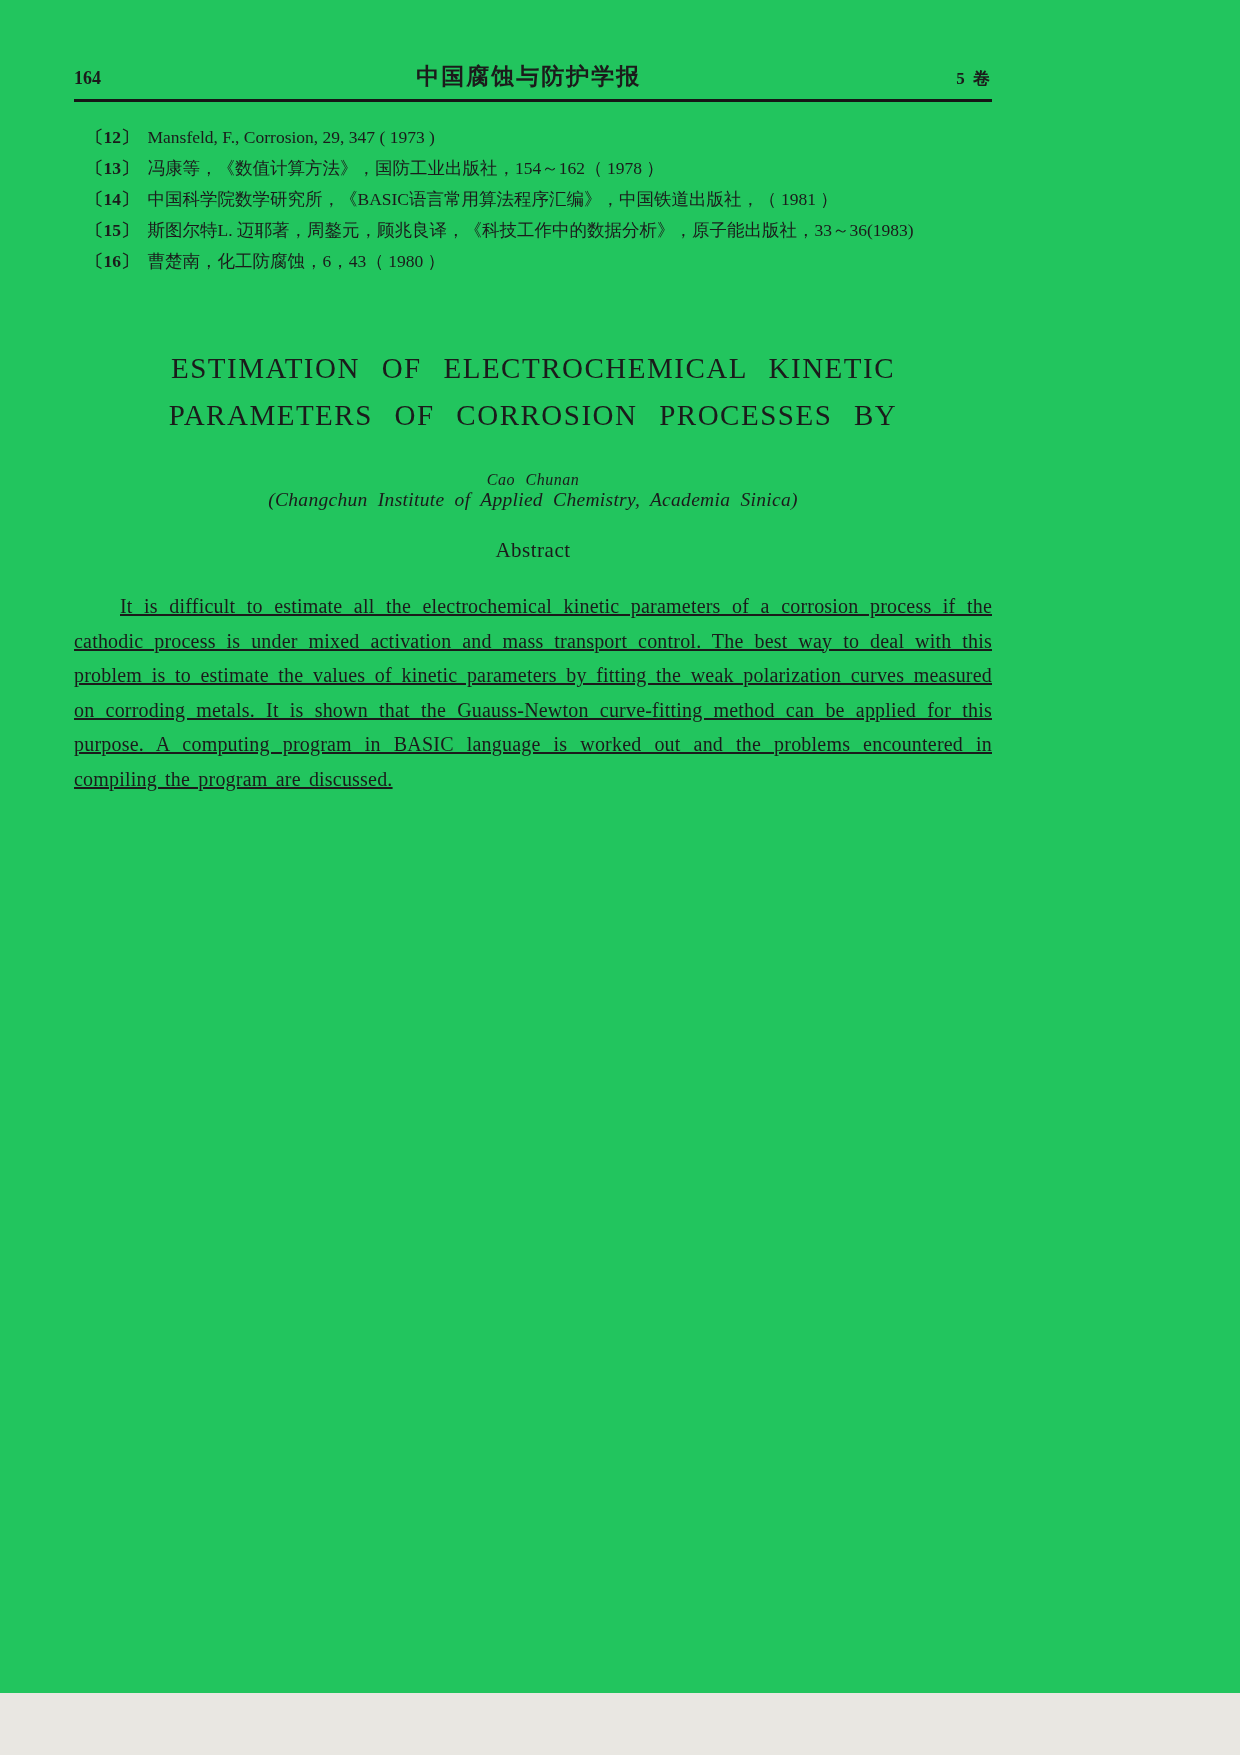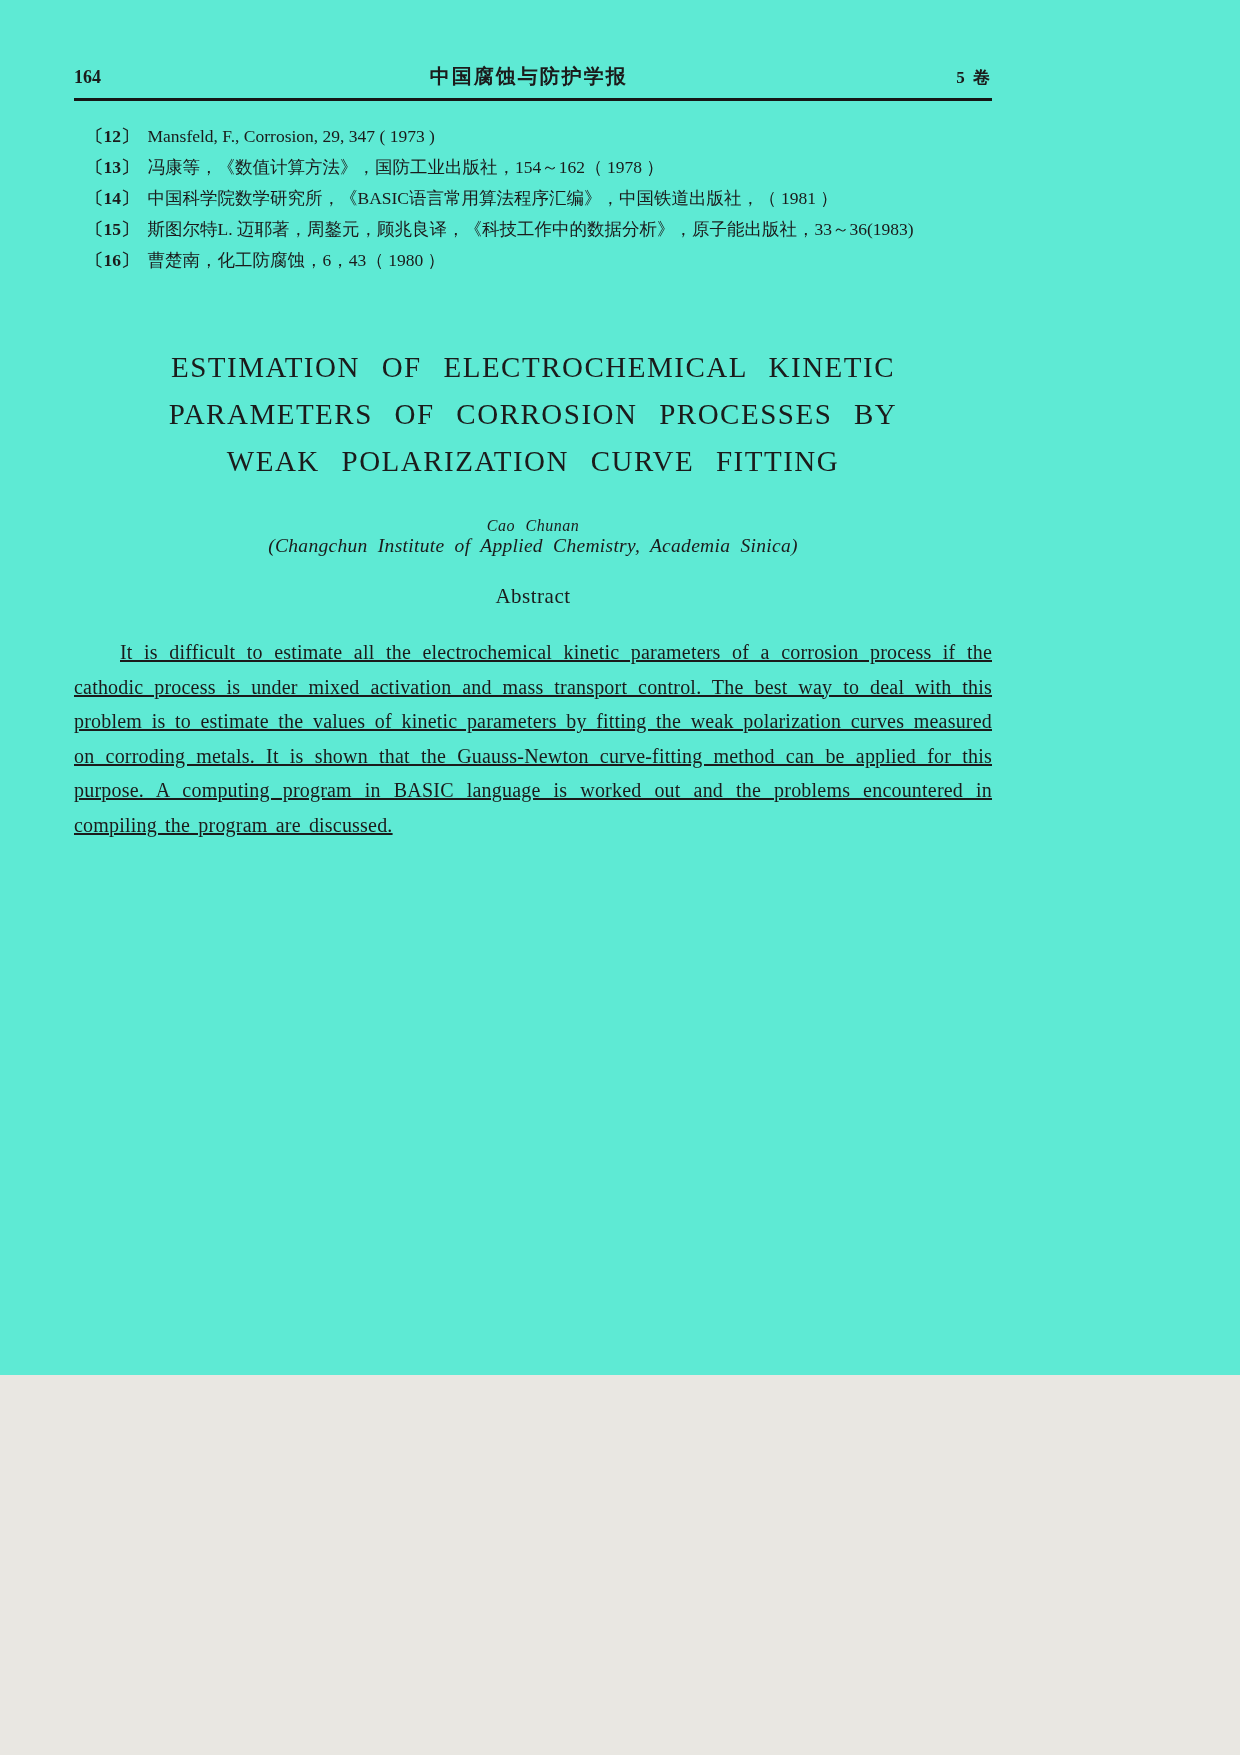--- a/index.html
+++ b/index.html
@@ -4,40 +4,39 @@
 <style>
   html, body {
     margin: 0;
     padding: 0;
     background: #e9e7e2;
     font-family: "Liberation Serif", "DejaVu Serif", serif;
   }
   .page {
     position: relative;
     width: 1240px;
-    height: 1375px;
-    background: #5eead4;
+    height: 1693px;
+    background: #22c55e;
     color: #1b1b1b;
     overflow: hidden;
     box-sizing: border-box;
     padding: 64px 248px 0 74px;
   }
   
   .page-header {
     display: flex;
     justify-content: space-between;
     align-items: baseline;
     font-size: 18px;
     font-weight: bold;
     line-height: 26px;
   }
   .page-header .journal {
     letter-spacing: 2px;
-    font-size: 20px;
-    font-family: Liberation Mono, monospace;
+    font-size: 23px;
   }
   .page-header .volume {
     font-size: 17px;
     letter-spacing: 2px;
   }
   .header-rule {
     margin-top: 7px;
     border: 0;
     border-top: 3px solid #161616;
     width: 100%;
@@ -123,21 +122,20 @@
       <span class="ref-id">〔15〕</span><span class="ref-text">斯图尔特L. 迈耶著，周鏊元，顾兆良译，《科技工作中的数据分析》，原子能出版社，33～36(1983)</span>
     </li>
     <li>
       <span class="ref-id">〔16〕</span><span class="ref-text">曹楚南，化工防腐蚀，6，43（ 1980 ）</span>
     </li>
   </ol>
 
   <h1 class="article-title">
     <span class="title-line">ESTIMATION OF ELECTROCHEMICAL KINETIC</span><br>
     <span class="title-line">PARAMETERS OF CORROSION PROCESSES BY</span><br>
-    <span class="title-line">WEAK POLARIZATION CURVE FITTING</span>
   </h1>
 
   <div class="author">Cao Chunan</div>
 
   <div class="affiliation">(Changchun Institute of Applied Chemistry, Academia Sinica)</div>
 
   <div class="abstract-heading">Abstract</div>
 
   <p class="abstract-body">It is difficult to estimate all the electrochemical kinetic parameters of a corrosion process if the cathodic process is under mixed activation and mass transport control. The best way to deal with this problem is to estimate the values of kinetic parameters by fitting the weak polarization curves measured on corroding metals. It is shown that the Guauss-Newton curve-fitting method can be applied for this purpose. A computing program in BASIC language is worked out and the problems encountered in compiling the program are discussed.</p>
 

